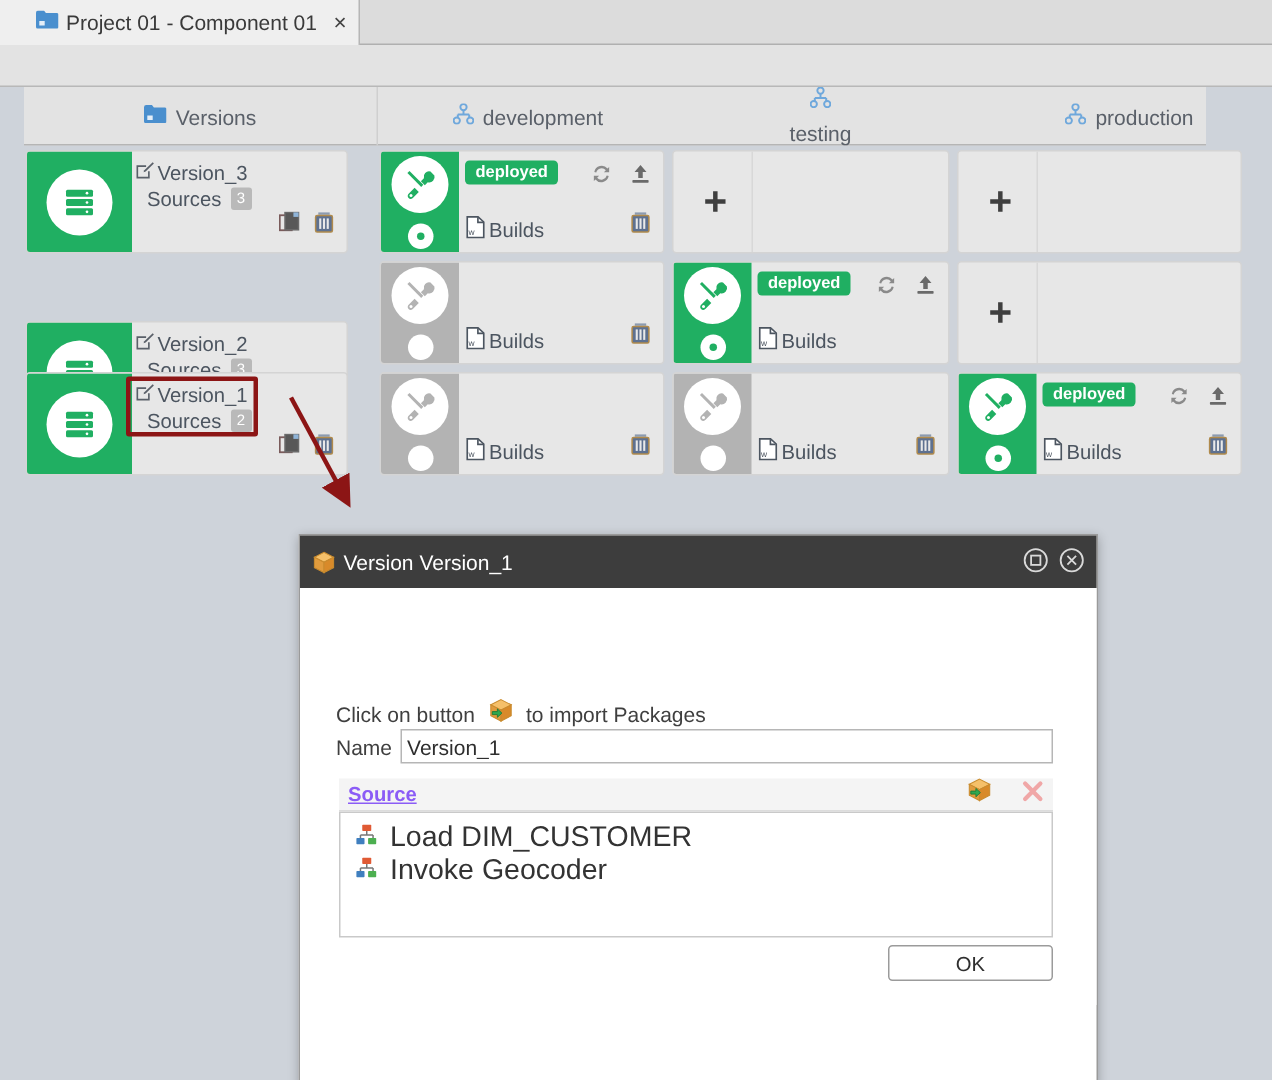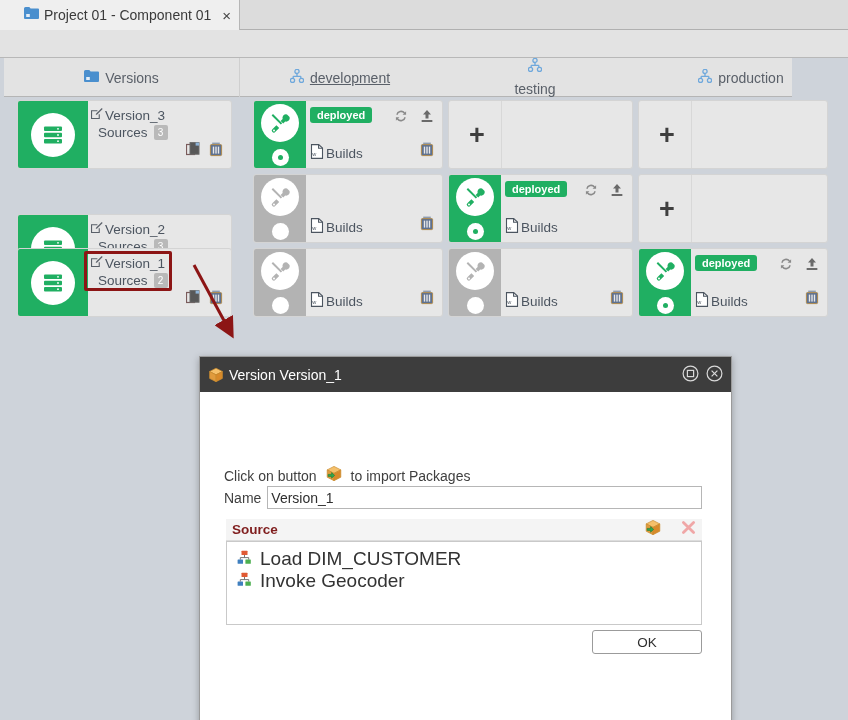--- a/index.html
+++ b/index.html
@@ -28,21 +28,21 @@
   .proj-tab .close-x { font-size: 15px; color: #444; margin-left: 6px; cursor: pointer; }
 
   .toolbar2 {
     position: absolute; left: 0; top: 30px; width: 848px; height: 28px;
     background: #e3e3e3;
     border-bottom: 1px solid #b8b8b8;
   }
 
   
   .colheaders {
-    position: absolute; left: 4px; top: 58px; width: 788px; height: 39px;
+    position: absolute; left: 16px; top: 58px; width: 788px; height: 39px;
     background: #e3e3e3;
     border-bottom: 1px solid #b5b5b5;
   }
   .colhead {
     position: absolute; top: 0; height: 39px;
     display: flex; align-items: center; justify-content: center; gap: 6px;
     font-size: 14px; color: #5a6069;
   }
   .colhead.first { border-right: 1px solid #cfcfcf; }
 
@@ -155,21 +155,21 @@
   .namerow input {
     flex: 1; height: 23px; border: 1px solid #b6b6b6; background: #fff;
     font-family: "Liberation Sans", sans-serif; font-size: 14px; color: #2e2e2e;
     padding: 0 3px;
   }
   .srchead {
     position: absolute; left: 26px; top: 127px; right: 29px; height: 22px;
     background: #f4f4f4; border-bottom: 1px solid #dcdcdc;
     display: flex; align-items: center; padding: 0 6px;
   }
-  .srchead .lbl { font-size: 13.5px; font-weight: bold; color: #7f1d1d; }
+  .srchead .lbl { font-size: 13.5px; font-weight: bold; color: #8b5cf6; text-decoration: underline; }
   .srchead .acts { margin-left: auto; display: flex; align-items: center; gap: 19px; }
   .srclist {
     position: absolute; left: 26px; top: 149px; right: 29px; height: 84px;
     border: 1px solid #c9c9c9; background: #fff; padding: 6px 0 0 10px;
   }
   .srcitem {
     display: flex; align-items: center; gap: 8px;
     font-size: 19px; color: #333; height: 22px;
   }
   .okbtn {
@@ -205,21 +205,21 @@
     <div class="colhead first" style="left:0;width:236px;">
       <span>
         <svg width="15" height="13" viewBox="0 0 15 13">
           <path d="M0 1.5A1.5 1.5 0 0 1 1.5 0h3.8l1.3 1.6H14A1 1 0 0 1 15 2.6V11a1 1 0 0 1-1 1H1a1 1 0 0 1-1-1z" fill="#4a8fce"></path>
           <rect x="2.2" y="7" width="3.6" height="3" fill="#fff" opacity=".85"></rect>
         </svg>
       </span>
       <span>Versions</span>
     </div>
 
-    <div class="colhead" style="left:236px;width:200px;text-decoration:underline;">
+    <div class="colhead" style="left:236px;width:200px;">
       <span>
         <svg width="14" height="14" viewBox="0 0 14 14">
           <circle cx="7" cy="2.4" r="2.1" fill="none" stroke="#6fa8dc" stroke-width="1.3"></circle>
           <circle cx="2.5" cy="11.4" r="2.1" fill="none" stroke="#6fa8dc" stroke-width="1.3"></circle>
           <circle cx="11.5" cy="11.4" r="2.1" fill="none" stroke="#6fa8dc" stroke-width="1.3"></circle>
           <path d="M7 4.5v2.8M7 7.3H3.2M7 7.3h3.8M3.2 7.3v2.1M10.8 7.3v2.1" stroke="#6fa8dc" stroke-width="1.3" fill="none"></path>
         </svg>
       </span>
       <span>development</span>
     </div>

